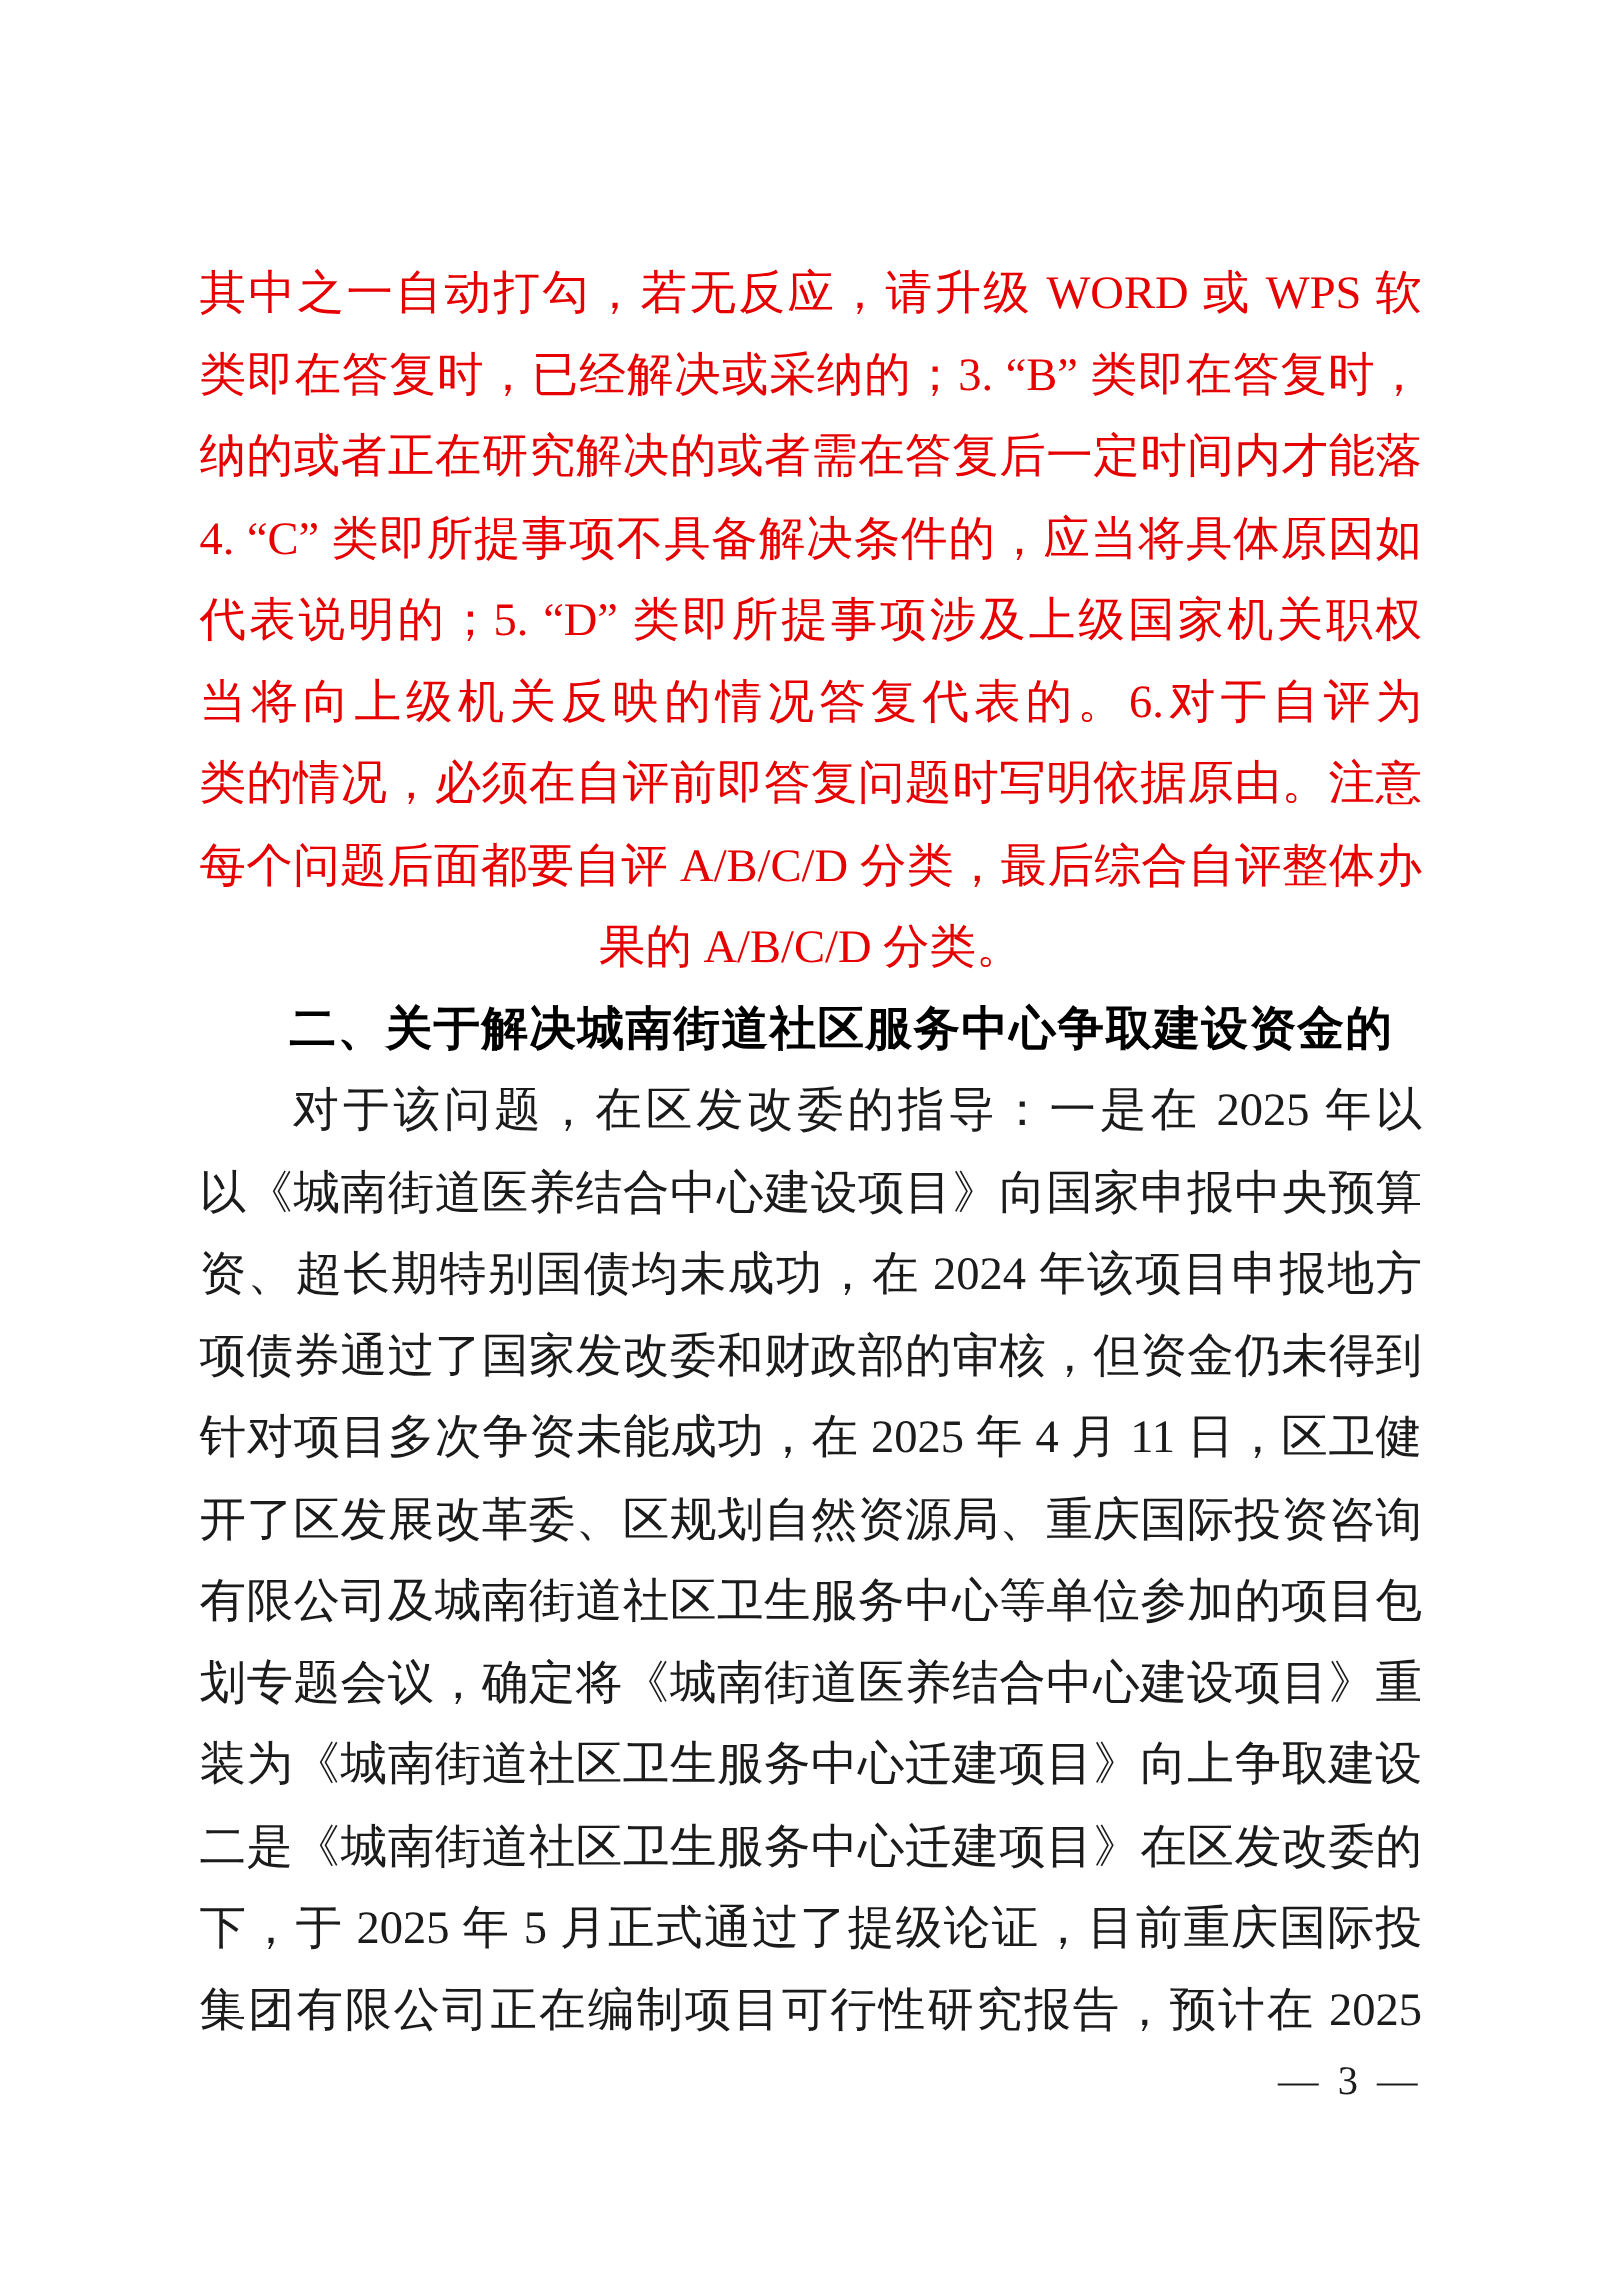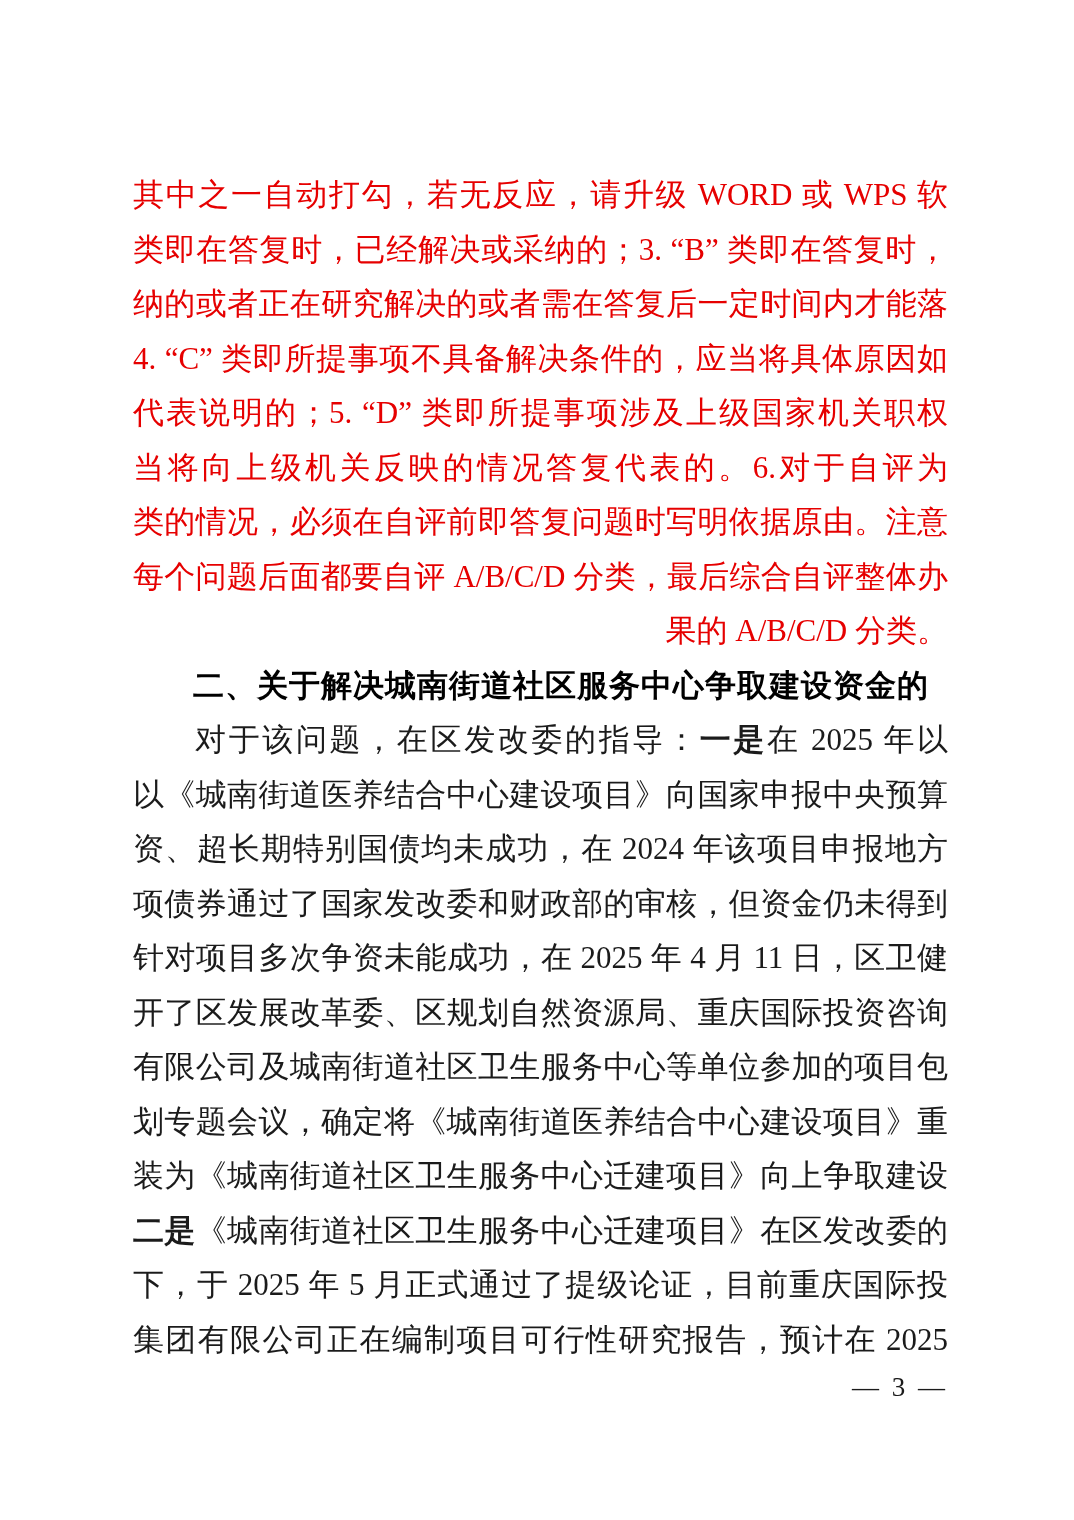--- a/index.html
+++ b/index.html
@@ -22,35 +22,35 @@
     line-height: 54.5px;
     color: #1b1b1b;
   }
   .line {
     text-align: justify;
     text-align-last: justify;
     height: 54.5px;
     overflow: hidden;
   }
   .line.short {
-    text-align: right;
+    text-align: center;
     text-align-last: auto;
   }
   .red { color: #e60000; }
   .heading {
     font-family: "Liberation Sans", "DejaVu Sans", sans-serif;
     font-weight: bold;
     color: #000000;
     text-indent: 60px;
     text-align: left;
     text-align-last: auto;
     letter-spacing: 1px;
   }
   .indent { text-indent: 62px; }
-  .seg-bold { font-weight: bold; }
+  .seg-bold { font-weight: normal; }
   .page-number {
     position: absolute;
     top: 1372px;
     right: 126px;
     font-size: 27px;
     color: #1b1b1b;
     letter-spacing: 3px;
     font-family: "Liberation Serif", "DejaVu Serif", serif;
   }
 </style>

